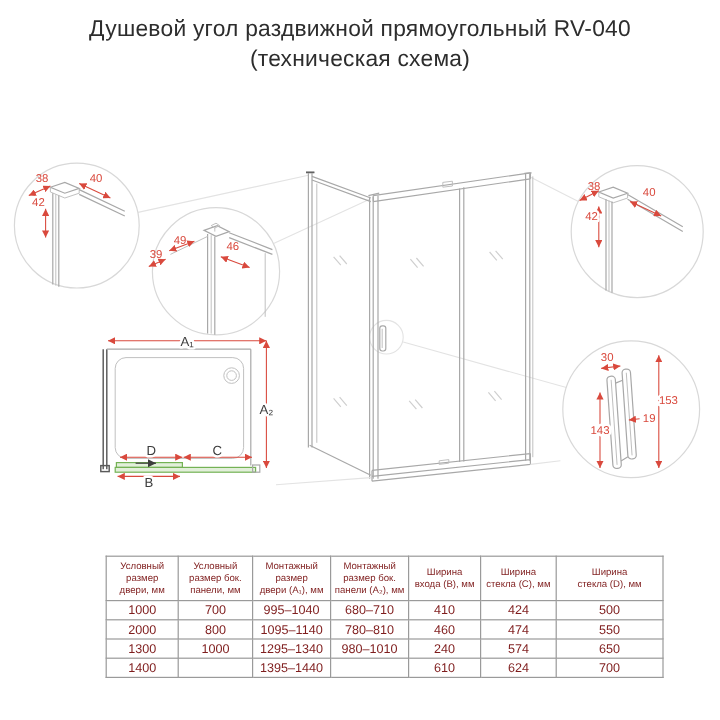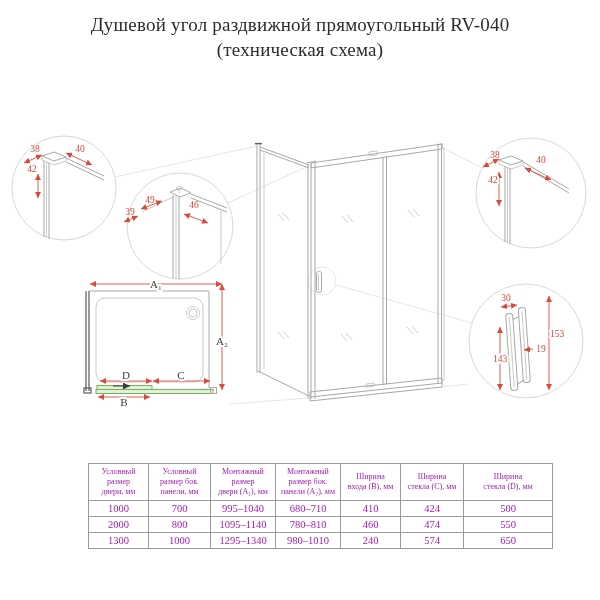--- a/index.html
+++ b/index.html
@@ -1,36 +1,36 @@
 <!DOCTYPE html>
 <html><head>
 <meta charset="utf-8">
 <style>
   html,body{margin:0;padding:0;background:#fff;}
   #page{position:relative;width:600px;height:600px;background:#fff;overflow:hidden;
-        font-family:Liberation Serif, serif;}
+        font-family:Liberation Sans, sans-serif;}
   
   #title{position:absolute;top:13px;left:0;width:600px;text-align:center;color:#2d2d2d;
          font-size:19px;line-height:1.3;letter-spacing:.2px;}
   
   #diagram{position:absolute;left:0;top:0;width:600px;height:600px;}
   .ln{stroke:#a8a8a8;stroke-width:1;fill:none;}
   .thin{stroke:#bdbdbd;stroke-width:.8;fill:none;}
   .dark{stroke:#5a5a5a;stroke-width:1.2;fill:none;}
   .faint{stroke:#e3e3e3;stroke-width:.9;fill:none;}
   .spark{stroke:#cfcfcf;stroke-width:1;fill:none;}
   .circ{fill:#fff;stroke:#d8d8d8;stroke-width:1;}
   .red{stroke:#d9493d;stroke-width:.9;fill:none;}
   .redt{fill:#d9493d;font-size:9.5px;text-anchor:middle;}
   .lbl{fill:#3c3c3c;font-size:11px;text-anchor:middle;}
   .halo{paint-order:stroke;stroke:#ffffff;stroke-width:4px;stroke-linejoin:round;}
   .green{fill:#e2efda;stroke:#74b254;stroke-width:1;}
   
   #size-table{position:absolute;left:88px;top:463px;width:464px;border-collapse:collapse;
-              table-layout:fixed;color:#a21caf;}
+              table-layout:fixed;color:#7f1d1d;}
   #size-table th,#size-table td{border:1px solid #9a9a9a;text-align:center;vertical-align:middle;}
   #size-table th{font-size:8px;line-height:1.25;font-weight:normal;padding:3px 0;height:28px;}
   #size-table td{font-size:10.5px;height:15px;padding:0;}
 </style>
 </head>
 <body>
 
 <div id="page">
 
   <div id="title">
@@ -240,16 +240,25 @@
         </tr>
         <tr>
           <td>1300</td>
           <td>1000</td>
           <td>1295–1340</td>
           <td>980–1010</td>
           <td>240</td>
           <td>574</td>
           <td>650</td>
         </tr>
+        <tr>
+          <td>1400</td>
+          <td></td>
+          <td>1395–1440</td>
+          <td></td>
+          <td>610</td>
+          <td>624</td>
+          <td>700</td>
+        </tr>
       </tbody>
   </table>
 
 </div>
 
 </body></html>

